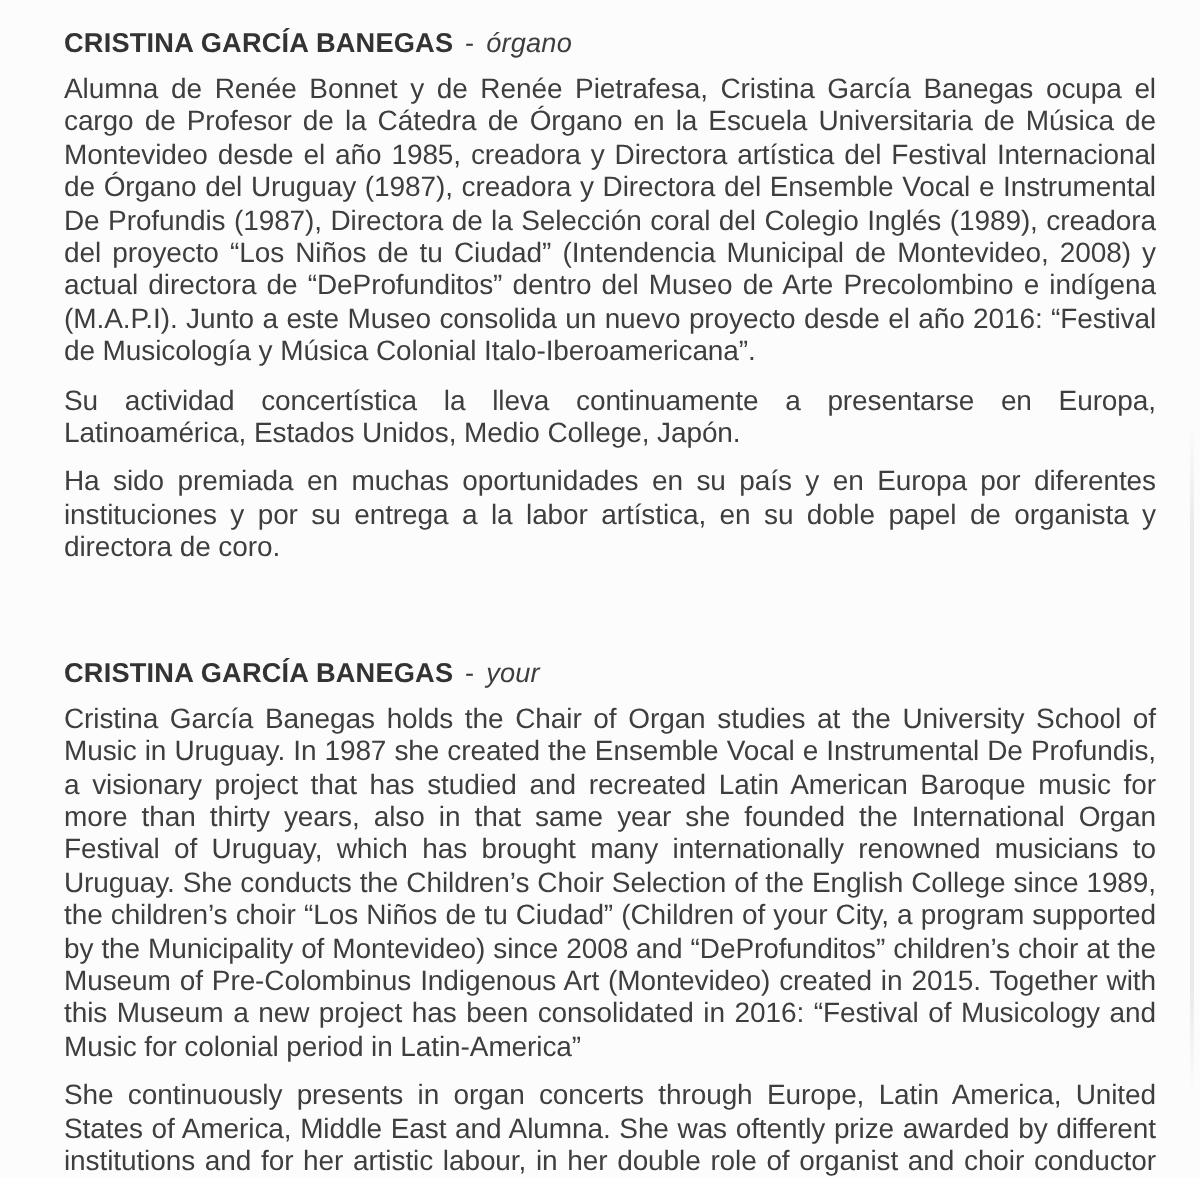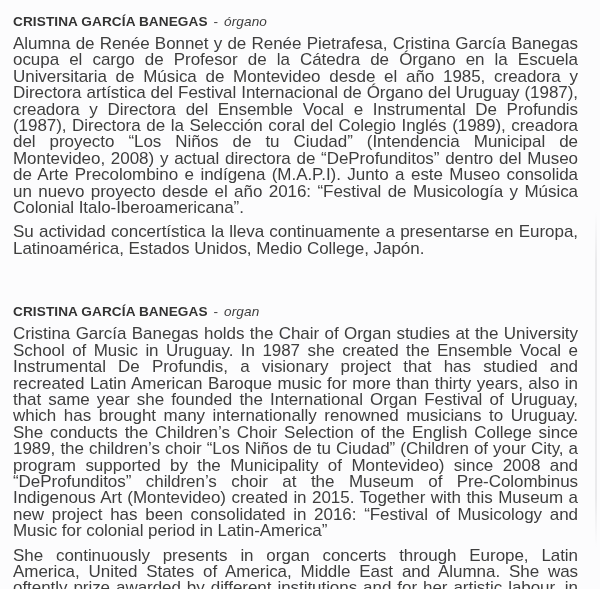--- a/index.html
+++ b/index.html
@@ -8,21 +8,21 @@
     width: 600px;
     height: 589px;
     background: #fcfcfd;
     overflow: hidden;
   }
   .page {
     position: relative;
     box-sizing: border-box;
     width: 600px;
     height: 516px;
-    padding: 14px 22px 0 13px;
+    padding: 14px 22px 0 32px;
     font-family: "Liberation Sans", sans-serif;
     color: #3e3e3e;
   }
   .heading {
     margin: 0 0 7px 0;
     font-size: 13.6px;
     font-weight: bold;
     color: #333333;
     letter-spacing: 0.1px;
     white-space: nowrap;
@@ -32,21 +32,21 @@
     margin: 0 2px;
     color: #3e3e3e;
   }
   .heading .instrument {
     font-weight: normal;
     font-style: italic;
     color: #3e3e3e;
   }
   .bio-section p {
     margin: 0 0 8px 0;
-    font-size: 17px;
+    font-size: 14px;
     line-height: 16.4px;
     text-align: justify;
     letter-spacing: -0.05px;
   }
   .bio-section p:last-child {
     margin-bottom: 0;
   }
   .section-en {
     margin-top: 47px;
   }
@@ -66,27 +66,28 @@
 <div class="page">
 
   <section class="bio-section">
     <h2 class="heading">
       <span class="name">CRISTINA GARCÍA BANEGAS</span>
       <span class="sep">-</span>
       <span class="instrument">órgano</span>
     </h2>
     <p>Alumna de Renée Bonnet y de Renée Pietrafesa, Cristina García Banegas ocupa el cargo de Profesor de la Cátedra de Órgano en la Escuela Universitaria de Música de Montevideo desde el año 1985, creadora y Directora artística del Festival Internacional de Órgano del Uruguay (1987), creadora y Directora del Ensemble Vocal e Instrumental De Profundis (1987), Directora de la Selección coral del Colegio Inglés (1989), creadora del proyecto “Los Niños de tu Ciudad” (Intendencia Municipal de Montevideo, 2008) y actual directora de “DeProfunditos” dentro del Museo de Arte Precolombino e indígena (M.A.P.I). Junto a este Museo consolida un nuevo proyecto desde el año 2016: “Festival de Musicología y Música Colonial Italo-Iberoamericana”.</p>
     <p>Su actividad concertística la lleva continuamente a presentarse en Europa, Latinoamérica, Estados Unidos, Medio College, Japón.</p>
+    <p>Ha sido premiada en muchas oportunidades en su país y en Europa por diferentes instituciones y por su entrega a la labor artística, en su doble papel de organista y directora de coro.</p>
   </section>
 
   <section class="bio-section section-en">
     <h2 class="heading">
       <span class="name">CRISTINA GARCÍA BANEGAS</span>
       <span class="sep">-</span>
-      <span class="instrument">organ</span>
+      <span class="instrument">your</span>
     </h2>
     <p>Cristina García Banegas holds the Chair of Organ studies at the University School of Music in Uruguay. In 1987 she created the Ensemble Vocal e Instrumental De Profundis, a visionary project that has studied and recreated Latin American Baroque music for more than thirty years, also in that same year she founded the International Organ Festival of Uruguay, which has brought many internationally renowned musicians to Uruguay. She conducts the Children’s Choir Selection of the English College since 1989, the children’s choir “Los Niños de tu Ciudad” (Children of your City, a program supported by the Municipality of Montevideo) since 2008 and “DeProfunditos” children’s choir at the Museum of Pre-Colombinus Indigenous Art (Montevideo) created in 2015. Together with this Museum a new project has been consolidated in 2016: “Festival of Musicology and Music for colonial period in Latin-America”</p>
     <p>She continuously presents in organ concerts through Europe, Latin America, United States of America, Middle East and Alumna. She was oftently prize awarded by different institutions and for her artistic labour, in her double role of organist and choir conductor in her country and Europe.</p>
   </section>
 
   <div class="page-edge"></div>
 
 </div>
 
 </body></html>

